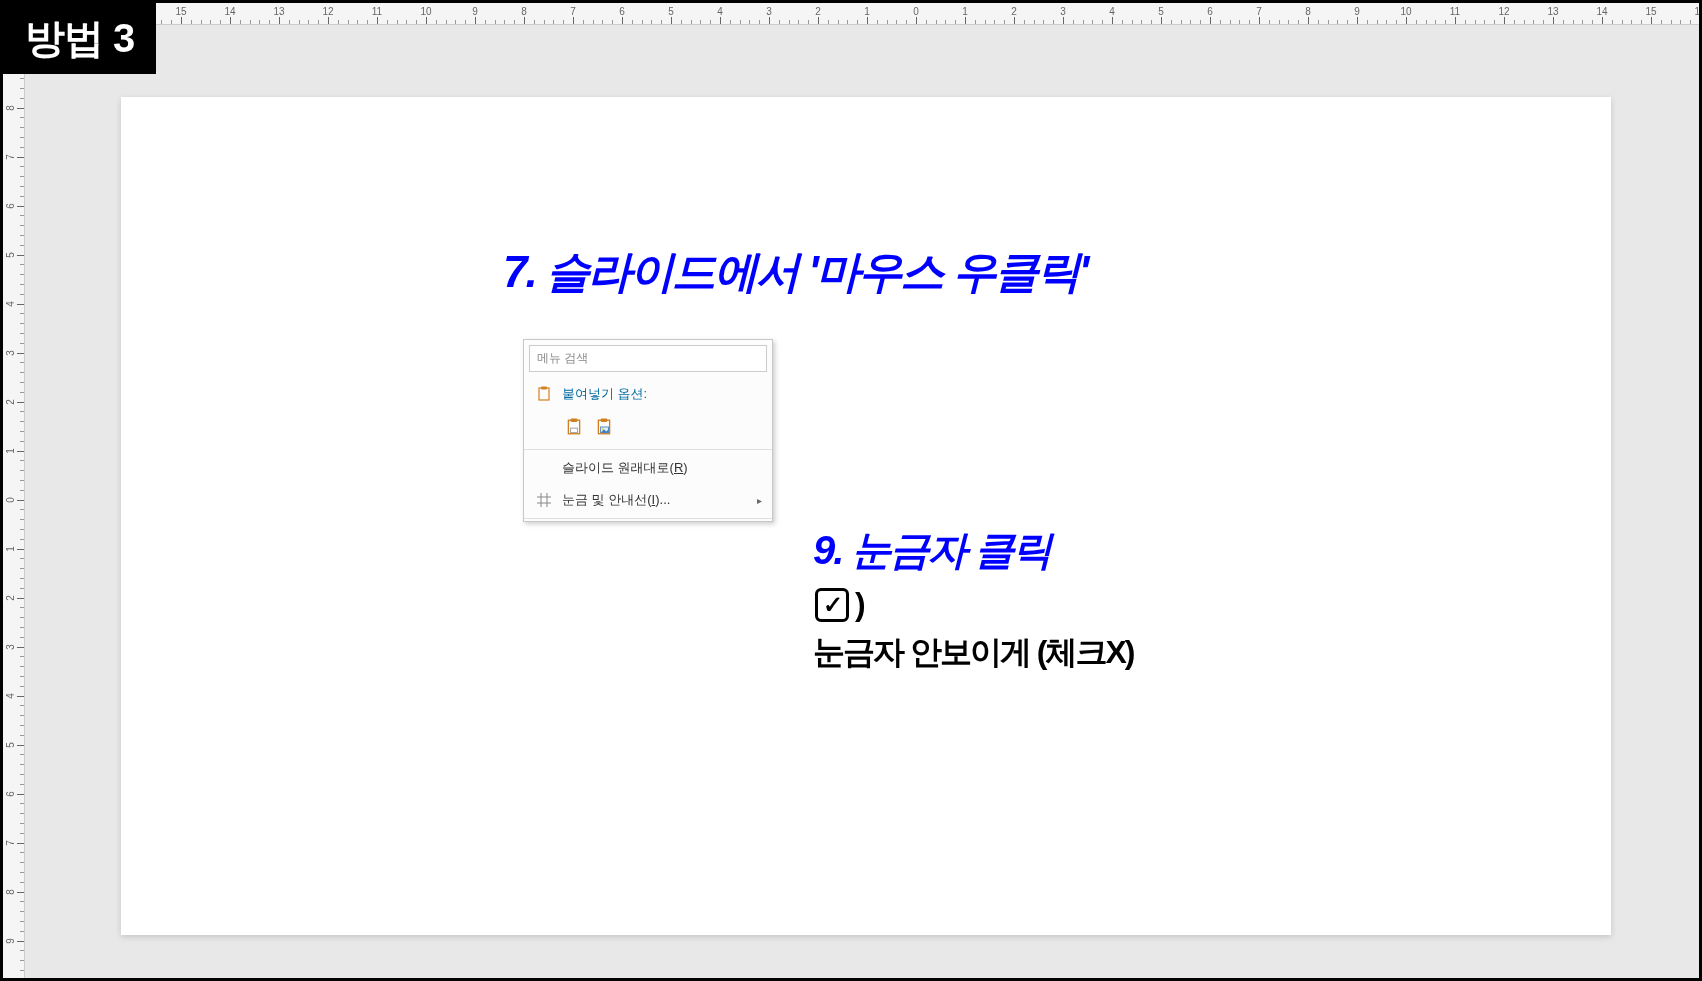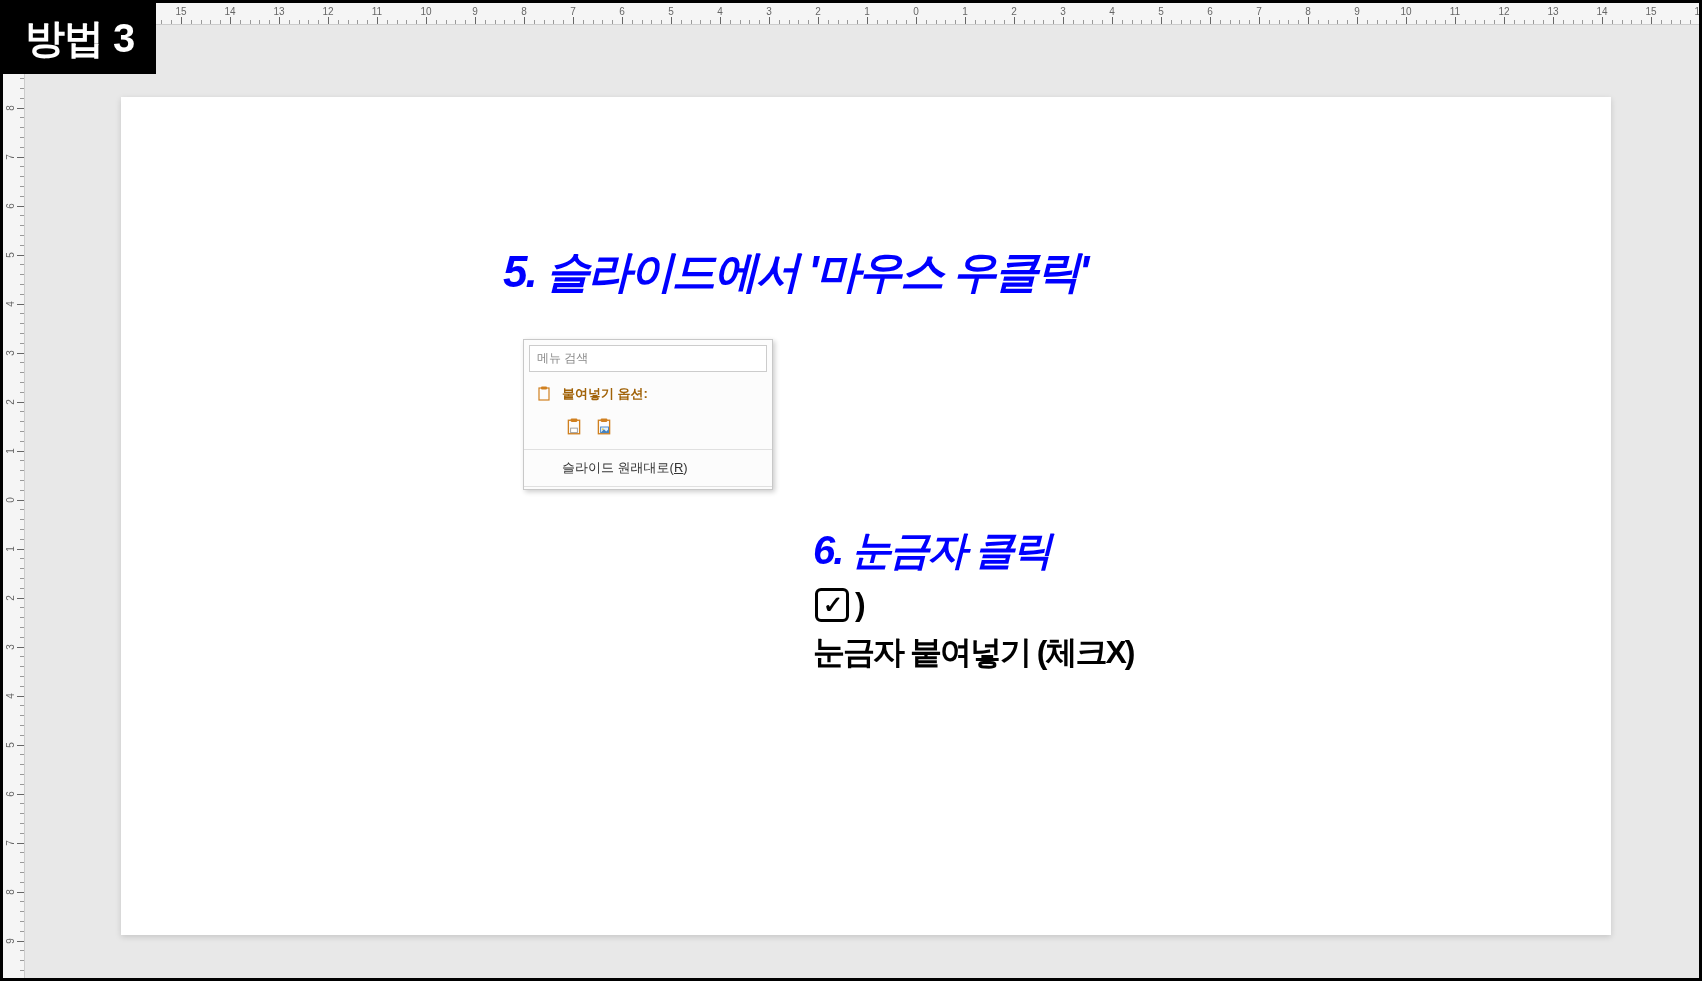--- a/index.html
+++ b/index.html
@@ -146,22 +146,22 @@
       background: #fff;
     }
     .menu-item {
       display: flex;
       align-items: center;
       padding: 7px 10px;
       cursor: default;
       position: relative;
     }
     .menu-item.section-label {
-      font-weight: bold;
-      color: #a16207;
+      font-weight: normal;
+      color: #0369a1;
       padding-top: 8px;
     }
     .menu-icon {
       width: 20px;
       height: 16px;
       margin-right: 8px;
       display: flex;
       align-items: center;
       justify-content: center;
       flex-shrink: 0;
@@ -563,21 +563,21 @@
     <div class="ruler-v-mark" style="top: 925.3px;"></div>
     <div class="ruler-v-mark" style="top: 935.1px;"></div>
     <div class="ruler-v-mark" style="top: 944.9px;"></div>
     <div class="ruler-v-mark" style="top: 954.7px;"></div>
   </div>
 
 <div class="canvas-area">
   <div class="slide"></div>
 </div>
 
-<div class="step1">5. 슬라이드에서 '마우스 우클릭'</div>
+<div class="step1">7. 슬라이드에서 '마우스 우클릭'</div>
 
 <div class="context-menu">
   <div class="menu-search">메뉴 검색</div>
 
   <div class="menu-item section-label">
     <span class="menu-icon">
       <svg width="16" height="16" viewBox="0 0 16 16">
           <rect x="3" y="2" width="10" height="12" fill="none" stroke="#d08020" stroke-width="1.2"></rect>
           <rect x="5" y="0.5" width="6" height="3" rx="1" fill="#d08020"></rect>
         </svg>
@@ -603,27 +603,35 @@
     </div>
   </div>
   <div class="menu-divider"></div>
 
 
   <div class="menu-item">
     <span class="menu-icon"></span>
     <span id="reset-text">슬라이드 원래대로(<span class="shortcut-u">R</span>)</span>
   </div>
 
+  <div class="menu-item has-sub">
+    <span class="menu-icon">
+      <svg width="14" height="14" viewBox="0 0 14 14">
+          <path d="M4 0 V14 M10 0 V14 M0 4 H14 M0 10 H14" stroke="#888" stroke-width="1"></path>
+        </svg>
+    </span>
+    <span id="grid-text">눈금 및 안내선(<span class="shortcut-u">I</span>)...</span>
+  </div>
 
 
 
   <div class="menu-divider"></div>
 
 </div>
 
 <div class="step2-block">
-  <div class="step2-title">6. 눈금자 클릭</div>
+  <div class="step2-title">9. 눈금자 클릭</div>
   <div class="step2-sub">
     <span class="checkbox-inline"></span>
     <span>)</span>
   </div>
-  <div class="step2-sub">눈금자 붙여넣기 (체크X)</div>
+  <div class="step2-sub">눈금자 안보이게 (체크X)</div>
 </div>
 
 </body></html>

